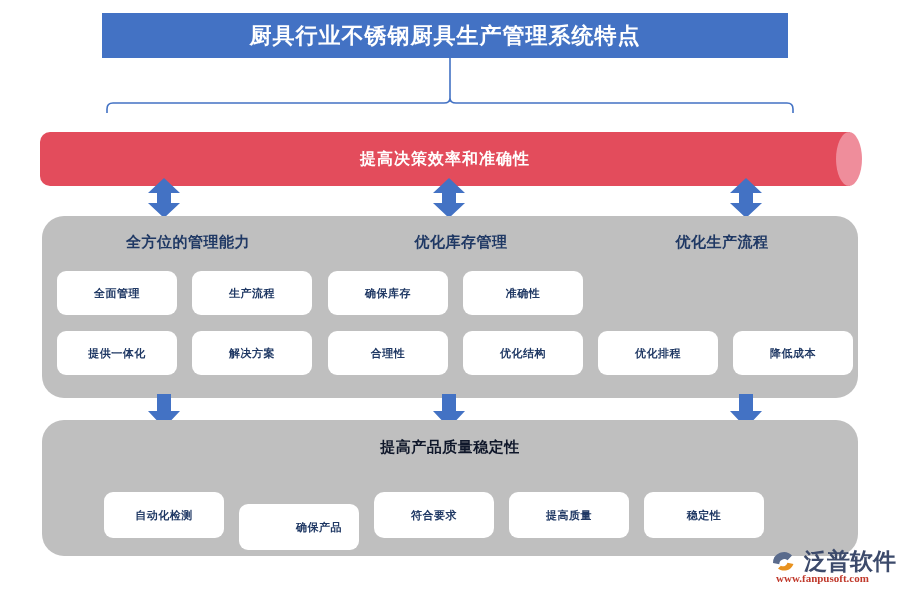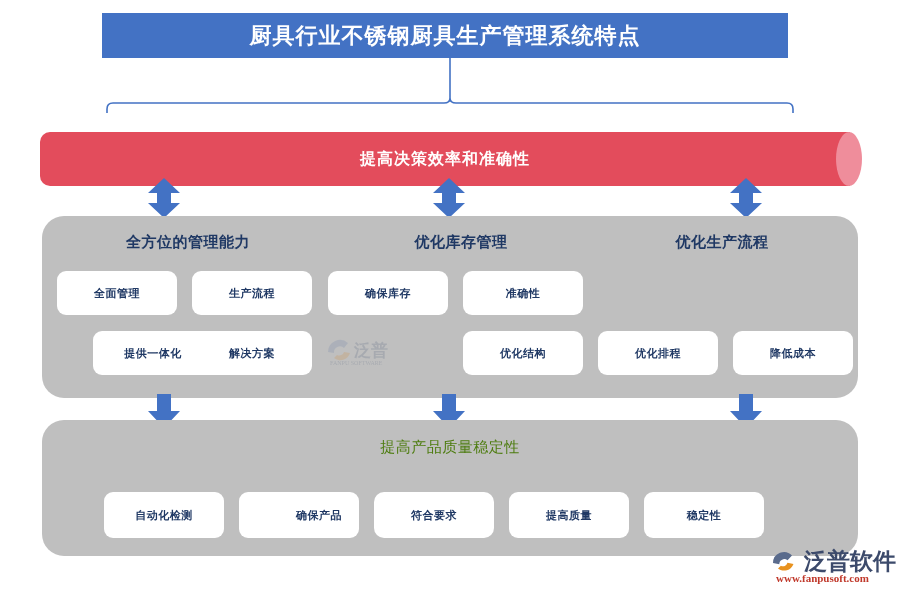--- a/index.html
+++ b/index.html
@@ -142,23 +142,23 @@
     letter-spacing: 0.5px;
     box-sizing: border-box;
   }
 
   .panel-bottom-title {
     position: absolute;
     left: 42px;
     top: 438px;
     width: 816px;
     text-align: center;
-    color: #4d7c0f;
+    color: #0f172a;
     font-size: 15px;
-    font-weight: normal;
+    font-weight: bold;
     letter-spacing: 0.5px;
   }
 
   
   .watermark {
     position: absolute;
     left: 324px;
     top: 336px;
     width: 100px;
     height: 30px;
@@ -252,22 +252,23 @@
       <text x="30" y="20" font-family="'Liberation Sans', sans-serif" font-size="17" font-weight="bold" fill="#56657f">泛普</text>
       <text x="6" y="29" font-family="'Liberation Serif', serif" font-size="6" fill="#56657f">FANPU SOFTWARE</text>
     </svg>
   </div>
 
   <div class="chip" style="left:57px;  top:271px; width:120px; height:44px;">全面管理</div>
   <div class="chip" style="left:192px; top:271px; width:120px; height:44px;">生产流程</div>
   <div class="chip" style="left:328px; top:271px; width:120px; height:44px;">确保库存</div>
   <div class="chip" style="left:463px; top:271px; width:120px; height:44px;">准确性</div>
 
-  <div class="chip" style="left:57px;  top:331px; width:120px; height:44px;margin-left:36px;">提供一体化</div>
+  <div class="chip" style="left:57px;  top:331px; width:120px; height:44px;">提供一体化</div>
   <div class="chip" style="left:192px; top:331px; width:120px; height:44px;">解决方案</div>
+  <div class="chip" style="left:328px; top:331px; width:120px; height:44px;">合理性</div>
   <div class="chip" style="left:463px; top:331px; width:120px; height:44px;">优化结构</div>
   <div class="chip" style="left:598px; top:331px; width:120px; height:44px;">优化排程</div>
   <div class="chip" style="left:733px; top:331px; width:120px; height:44px;">降低成本</div>
 
   <div class="arrow" style="left:146px; top:394px;">
     <svg width="36" height="34" viewBox="0 0 36 34" xmlns="http://www.w3.org/2000/svg">
       <path d="M11 0 L25 0 L25 17 L34 17 L18 34 L2 17 L11 17 Z" fill="#4372C4"></path>
     </svg>
   </div>
   <div class="arrow" style="left:431px; top:394px;">
@@ -278,21 +279,21 @@
   <div class="arrow" style="left:728px; top:394px;">
     <svg width="36" height="34" viewBox="0 0 36 34" xmlns="http://www.w3.org/2000/svg">
       <path d="M11 0 L25 0 L25 17 L34 17 L18 34 L2 17 L11 17 Z" fill="#4372C4"></path>
     </svg>
   </div>
 
   <div class="panel panel-bottom"></div>
   <div class="panel-bottom-title">提高产品质量稳定性</div>
 
   <div class="chip" style="left:104px; top:492px; width:120px; height:46px;">自动化检测</div>
-  <div class="chip" style="left:239px; top:492px; width:120px; height:46px;padding-left:40px;">确保产品</div>
+  <div class="chip" style="left:239px; top:504px; width:120px; height:46px;padding-left:40px;">确保产品</div>
   <div class="chip" style="left:374px; top:492px; width:120px; height:46px;border-radius:10px;">符合要求</div>
   <div class="chip" style="left:509px; top:492px; width:120px; height:46px;">提高质量</div>
   <div class="chip" style="left:644px; top:492px; width:120px; height:46px;">稳定性</div>
 
   <div class="logo">
     <div class="logo-mark">
       <svg width="34" height="24" viewBox="0 0 34 24" xmlns="http://www.w3.org/2000/svg">
         <path d="M3 13 a11 11 0 0 1 19 -7.5 l-4.5 4.8 a5 5 0 0 0 -8.2 4 z" fill="#5a6b8c"></path>
         <path d="M8 18.5 a10 10 0 0 0 15.5 -4.5 l-6 -1.2 a4.6 4.6 0 0 1 -6.6 3 z" fill="#e8921f"></path>
       </svg>

